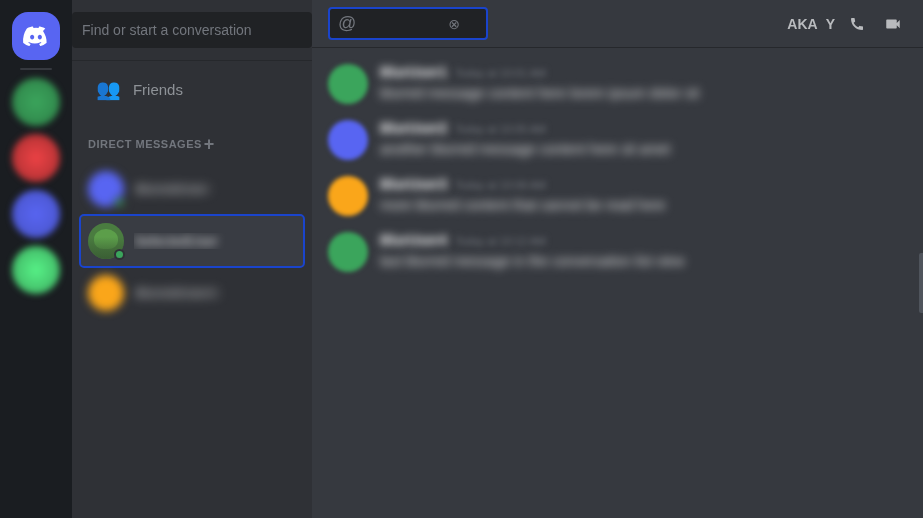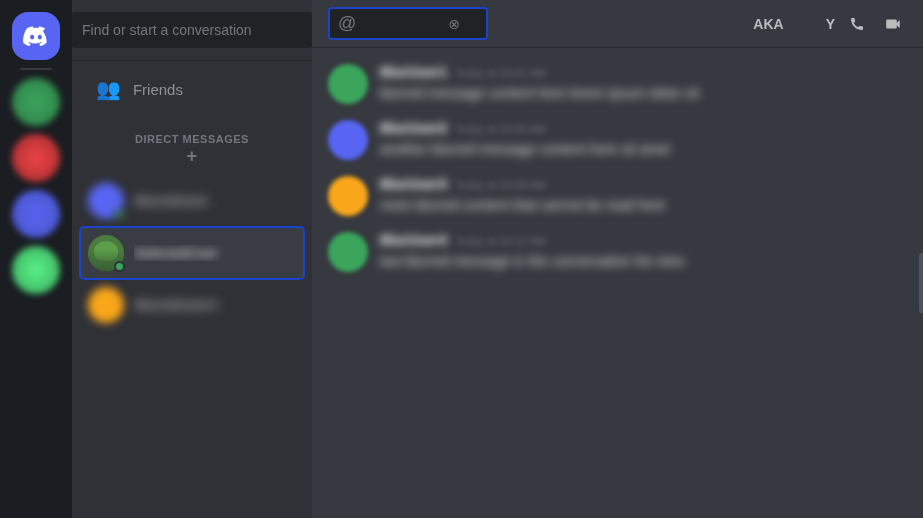--- a/index.html
+++ b/index.html
@@ -117,28 +117,27 @@
       font-weight: 500;
     }
 
     .friends-icon {
       font-size: 20px;
     }
 
     .dm-section-header {
       display: flex;
       align-items: center;
-      justify-content: flex-end;
+      justify-content: flex-start;
       padding: 16px 16px 4px 16px;
       color: #72767d;
       font-size: 11px;
       font-weight: 700;
       letter-spacing: 0.5px;
       text-transform: uppercase;
-      flex-direction: column;
     }
 
     .add-dm-btn {
       cursor: pointer;
       color: #72767d;
       font-size: 18px;
       line-height: 1;
       padding: 2px;
     }
 
@@ -255,21 +254,20 @@
     }
 
     .header-spacer {
       flex: 1;
     }
 
     .header-label {
       color: #b9bbbe;
       font-size: 14px;
       font-weight: 600;
-      margin-left: 34px;
     }
 
     .header-icon-btn {
       width: 28px;
       height: 28px;
       display: flex;
       align-items: center;
       justify-content: center;
       cursor: pointer;
       color: #b9bbbe;

